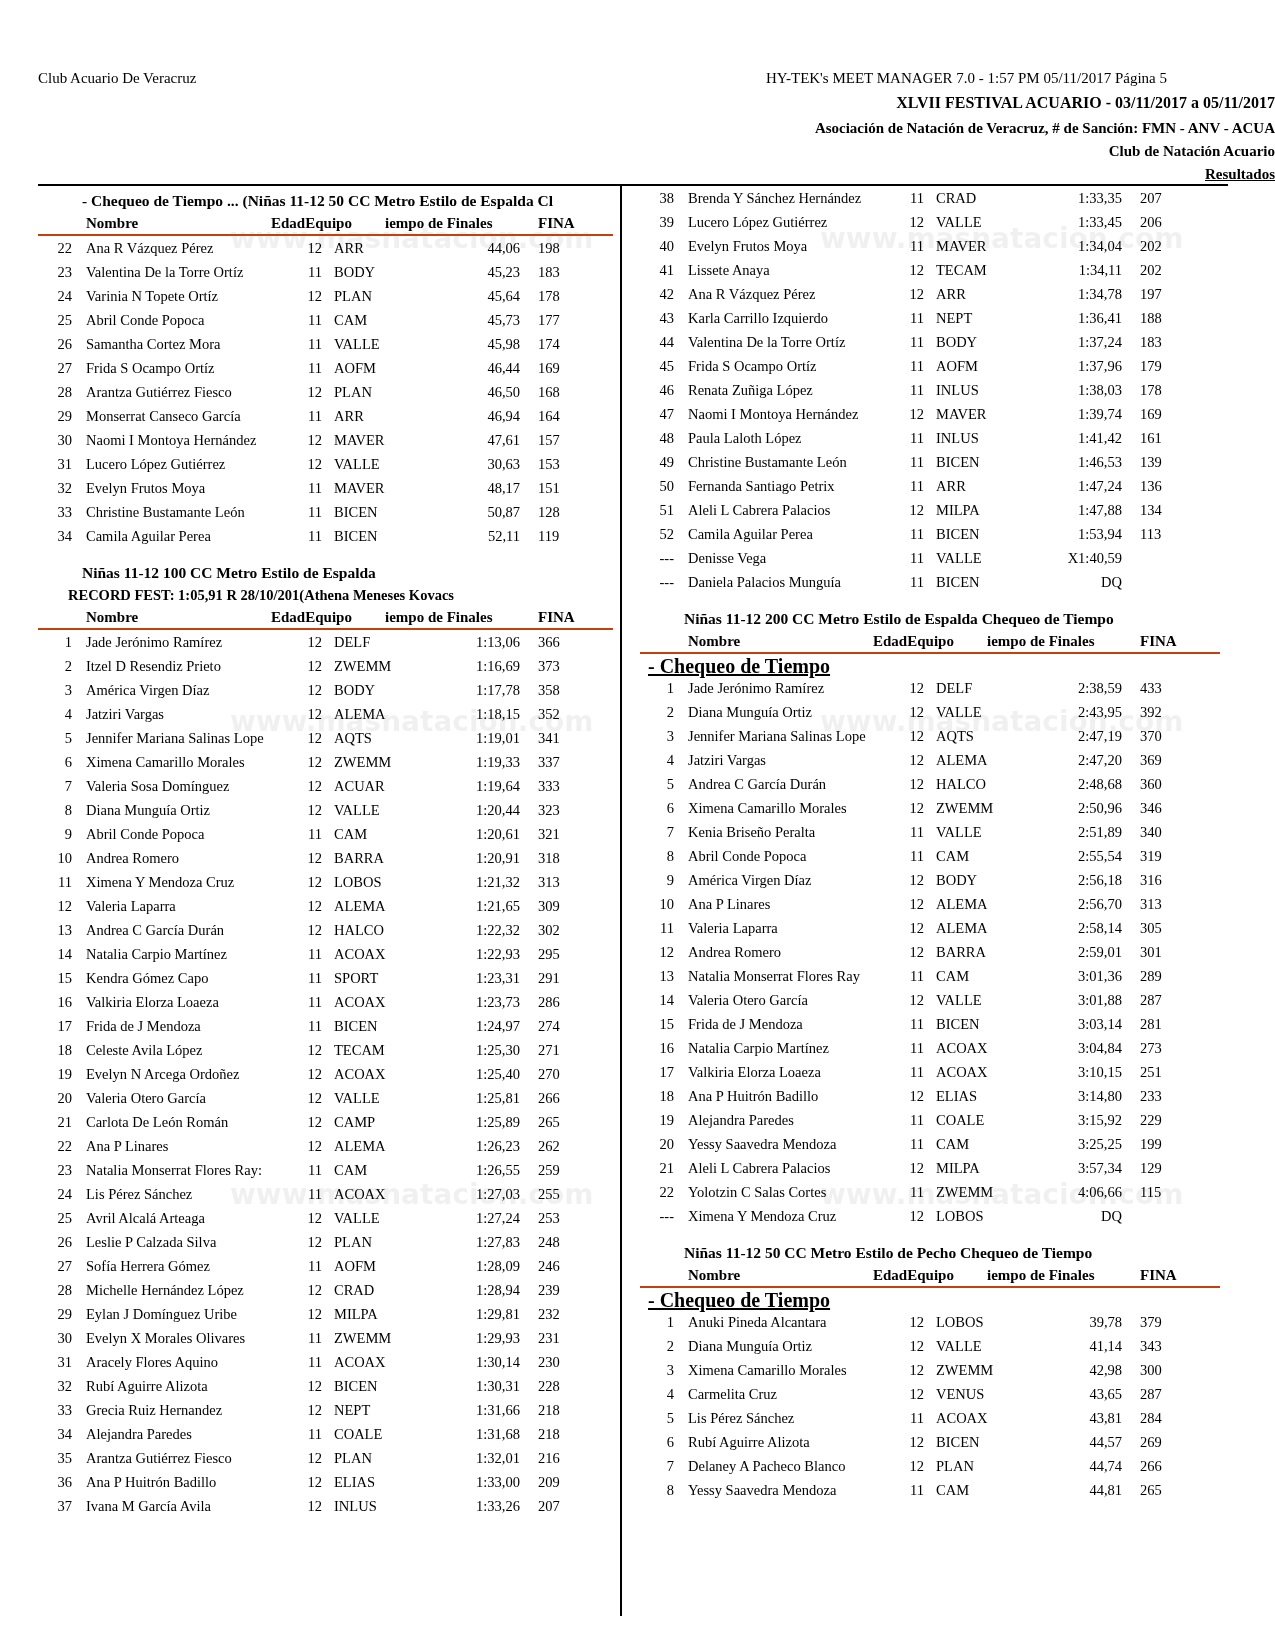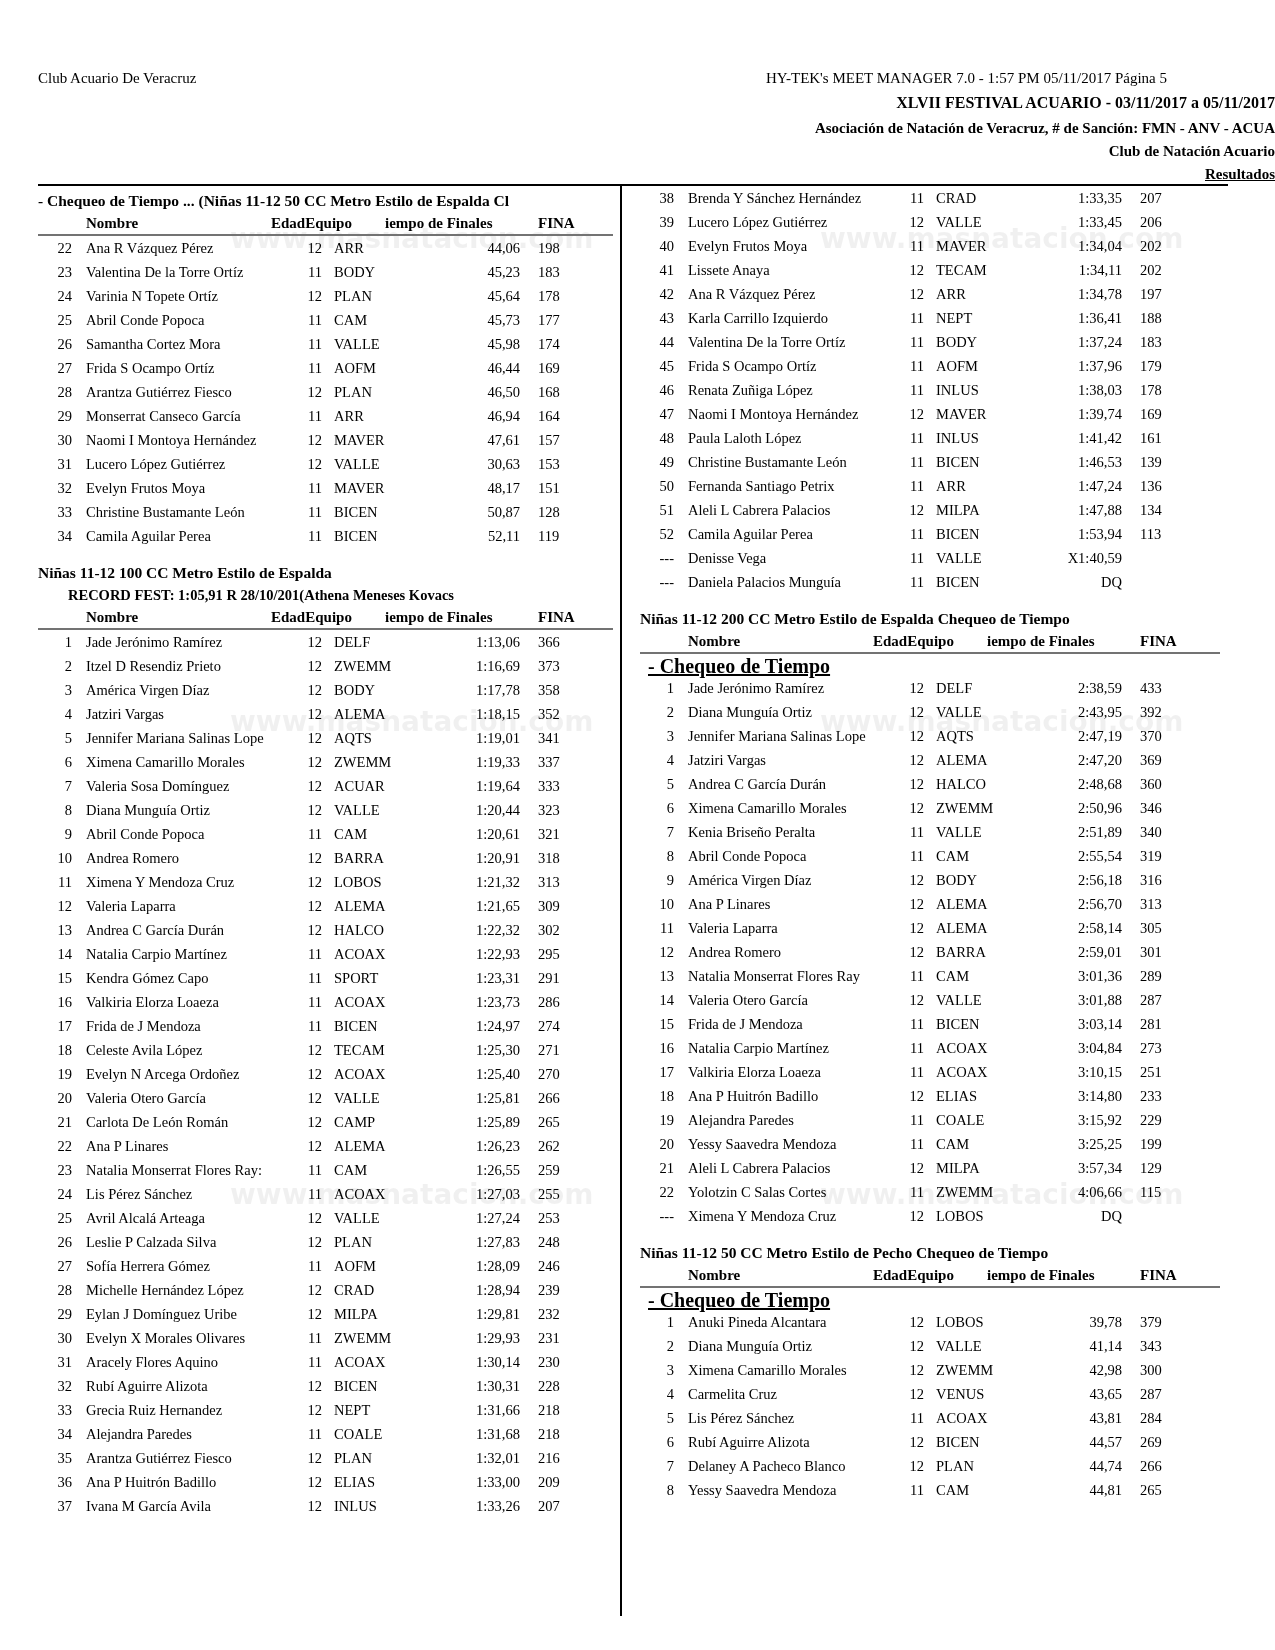--- a/index.html
+++ b/index.html
@@ -12,24 +12,24 @@
   .h2 { top: 120px; font-size: 15px; }
   .h3 { top: 143px; font-size: 15px; }
   .h4 { top: 166px; font-size: 15px; text-decoration: underline; }
   .topline { position: absolute; left: 38px; width: 1190px; top: 184px; height: 2px; background: #000; }
   .vline { position: absolute; left: 620px; top: 186px; width: 2px; height: 1430px; background: #000; }
 
   .col { position: absolute; top: 190px; }
   .col.left { left: 38px; width: 575px; }
   .col.right { left: 640px; width: 580px; }
 
-  .event-title { font-weight: bold; font-size: 15.5px; white-space: nowrap; overflow: hidden; height: 22px; line-height: 22px; }
+  .event-title { font-weight: bold; font-size: 15.5px; white-space: nowrap; overflow: hidden; height: 22px; line-height: 22px; margin-left: 44px; }
   .record { font-weight: bold; font-size: 14.5px; padding-left: 30px; height: 22px; line-height: 22px; white-space: nowrap; overflow: hidden; }
   .subhead { font-weight: bold; font-size: 20px; padding-left: 8px; height: 22px; line-height: 24px; text-decoration: underline; }
-  .colhead { position: relative; height: 22px; font-weight: bold; font-size: 15px; border-bottom: 2px solid #737373; }
+  .colhead { position: relative; height: 22px; font-weight: bold; font-size: 15px; border-bottom: 2px solid #c2410c; }
   .colhead span { position: absolute; top: 3px; white-space: nowrap; }
   .row { position: relative; height: 24px; font-size: 14.5px; }
   .row span { position: absolute; top: 4px; white-space: nowrap; overflow: hidden; }
   .c-place { width: 34px; text-align: right; left: 0; }
   .c-name { left: 48px; width: 215px; }
   .c-age { left: 262px; width: 22px; text-align: right; }
   .c-team { left: 296px; width: 80px; }
   .c-time { left: 390px; width: 92px; text-align: right; }
   .c-fina { left: 500px; width: 40px; }
   .h-name { left: 48px; }

